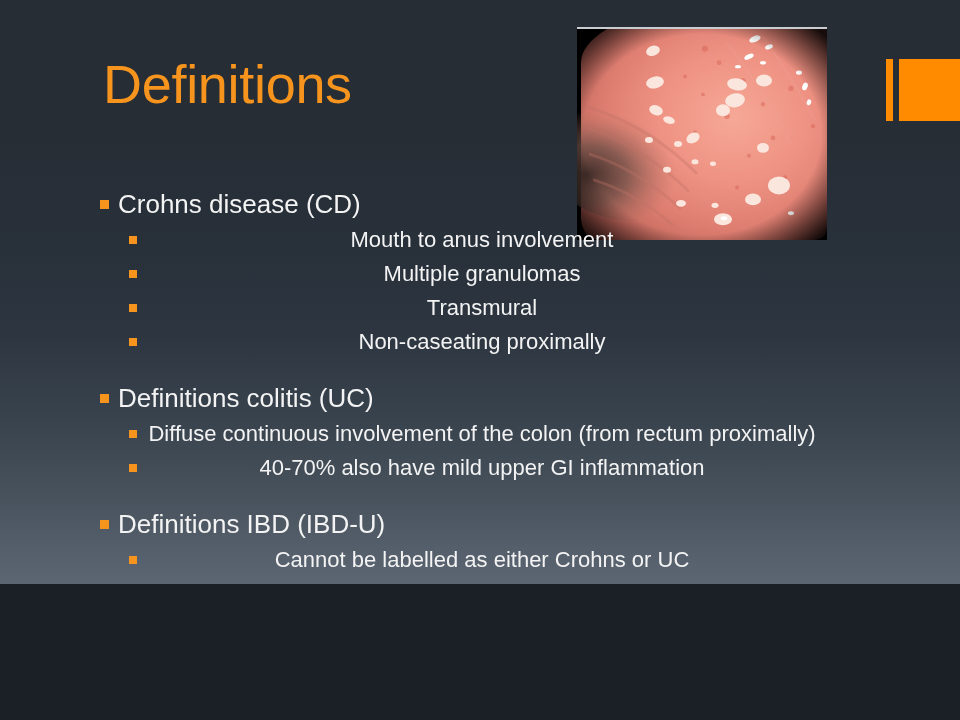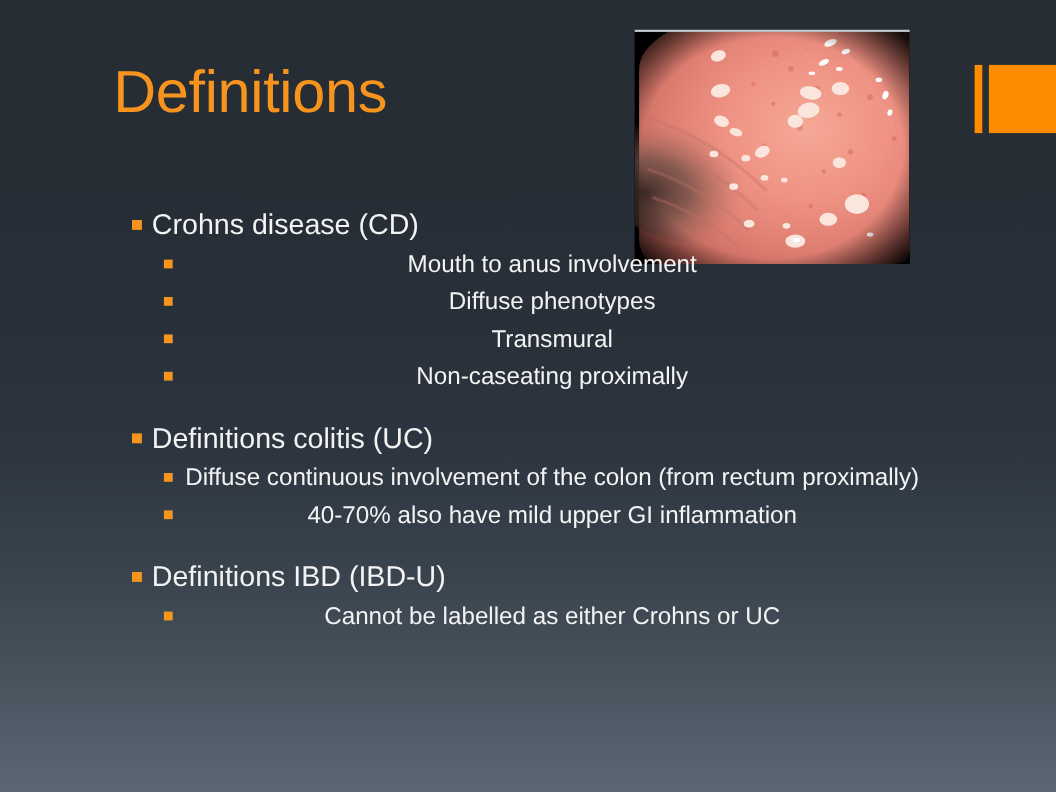--- a/index.html
+++ b/index.html
@@ -11,21 +11,21 @@
   body {
     width: 960px;
     height: 720px;
     overflow: hidden;
     font-family: "Liberation Sans", sans-serif;
   }
 
   #slide {
     position: relative;
     width: 960px;
-    height: 720px;
+    height: 584px;
     background: linear-gradient(180deg,
         #262d35 0%,
         #262d35 22%,
         #28303a 42%,
         #2d3640 57%,
         #39434e 72%,
         #47525d 85%,
         #555f6b 94%,
         #5c6672 100%);
     overflow: hidden;
@@ -76,21 +76,21 @@
   .endo-img {
     position: absolute;
     inset: 0;
     background: #000;
   }
   .endo-img svg { display: block; width: 100%; height: 100%; }
 
   
   .content {
     position: absolute;
-    left: 116px;
+    left: 96px;
     top: 188px;
     width: 720px;
   }
 
   .group { margin-bottom: 0; }
 
   ul.level1 {
     list-style: none;
     margin: 0;
     padding: 0;
@@ -258,21 +258,21 @@
           <span>Crohns disease (CD)</span>
         </li>
       </ul>
       <ul class="level2">
         <li class="l2">
           <span class="bullet-sq"></span>
           <span>Mouth to anus involvement</span>
         </li>
         <li class="l2">
           <span class="bullet-sq"></span>
-          <span>Diffuse phenotypes</span>
+          <span>Multiple granulomas</span>
         </li>
         <li class="l2">
           <span class="bullet-sq"></span>
           <span>Transmural</span>
         </li>
         <li class="l2">
           <span class="bullet-sq"></span>
           <span>Non-caseating proximally</span>
         </li>
       </ul>

